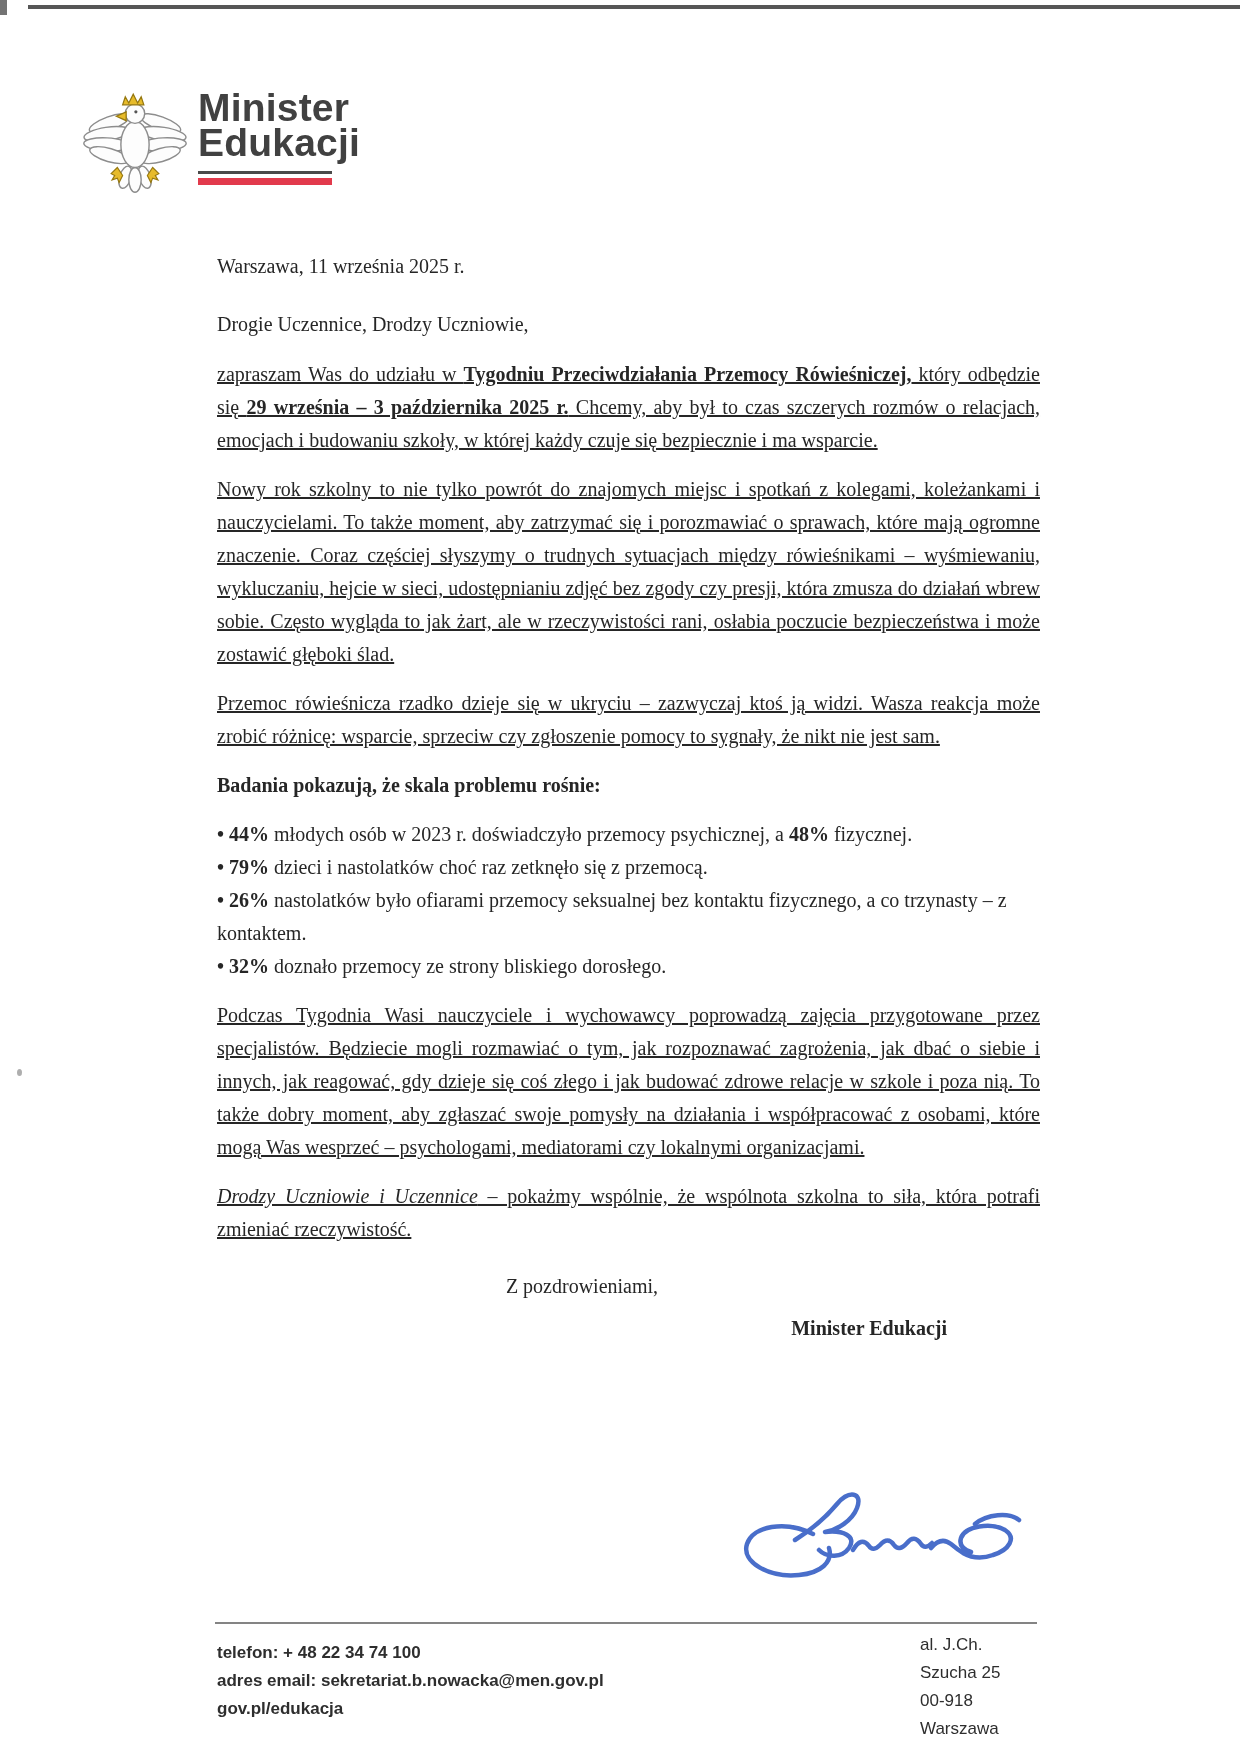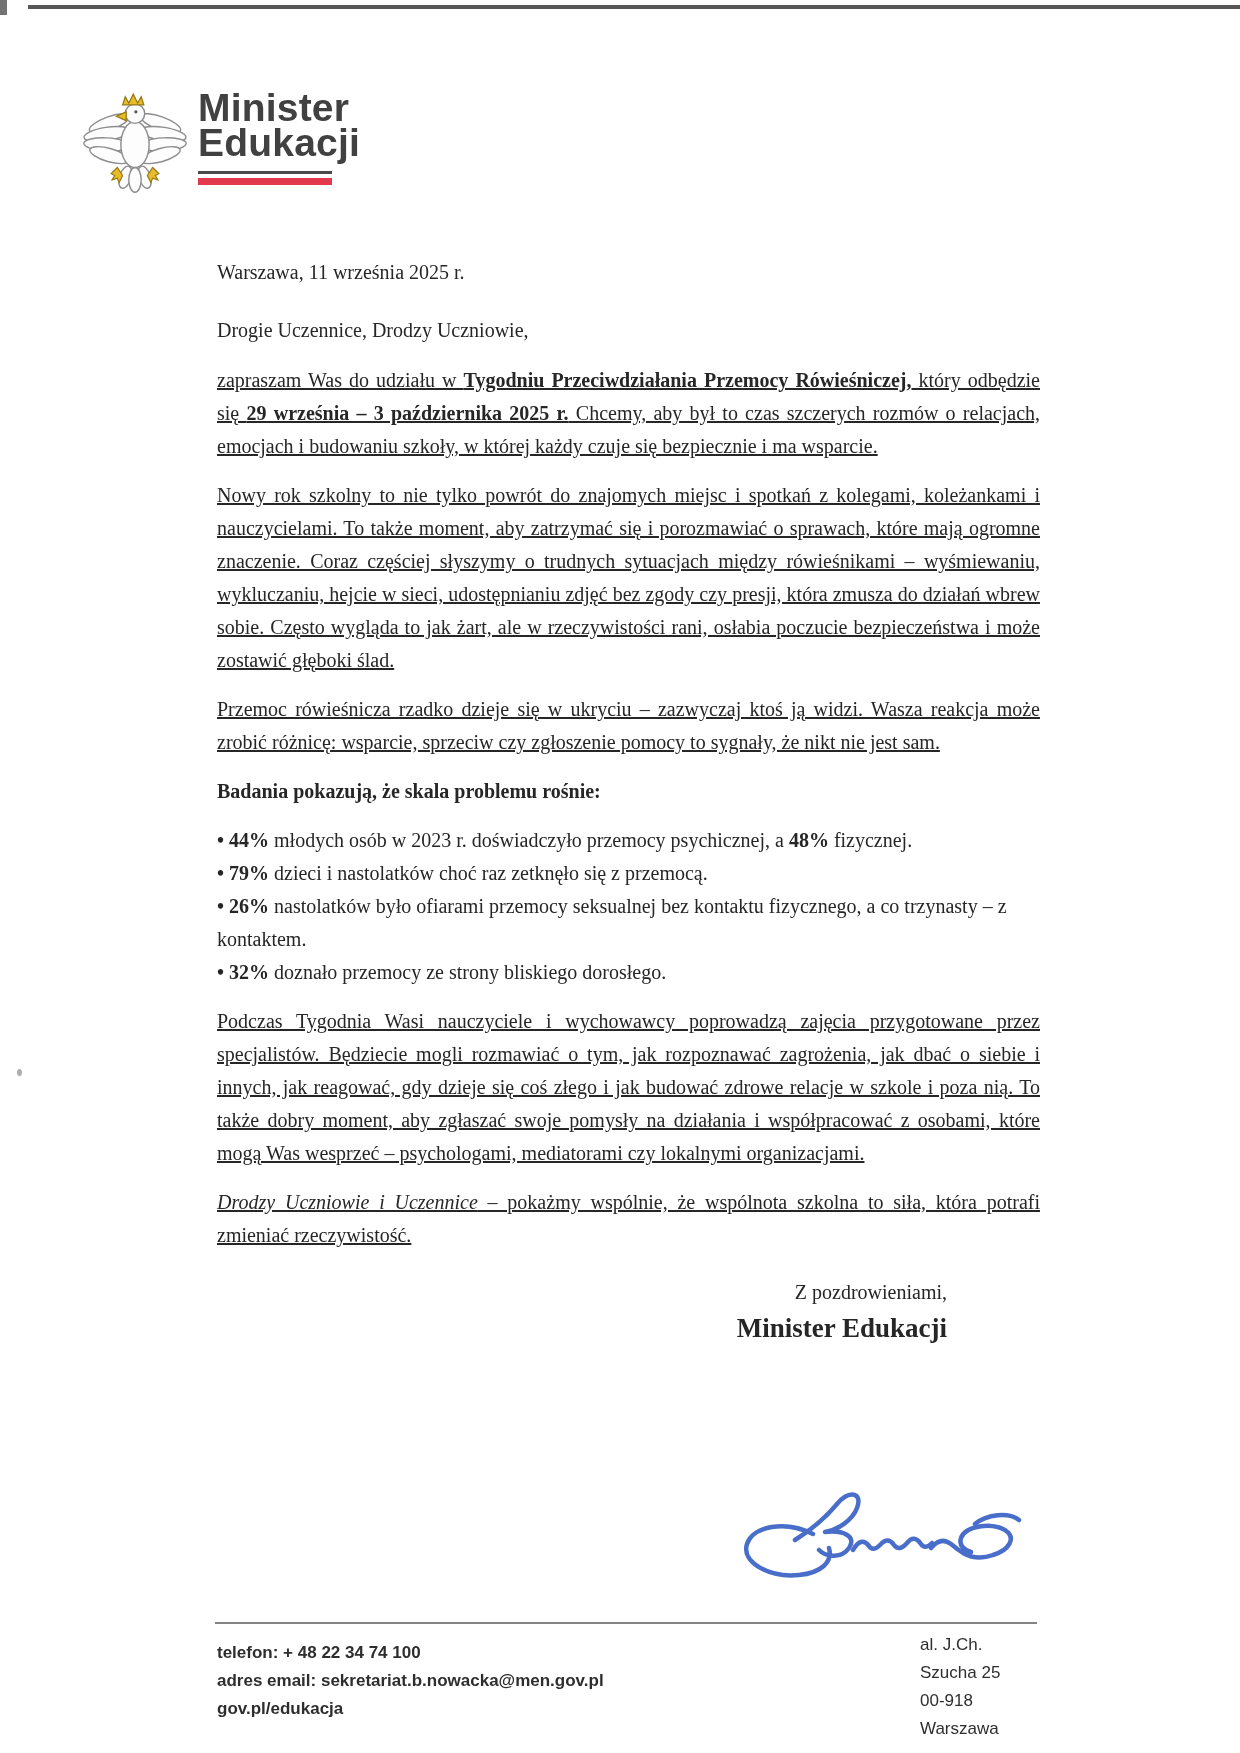--- a/index.html
+++ b/index.html
@@ -21,34 +21,34 @@
   .letterhead{position:absolute;top:84px;left:82px;display:flex;align-items:flex-start;}
   .emblem{width:106px;height:114px;flex:0 0 auto;}
   .ministry{margin-left:10px;padding-top:6px;
     font-family:"Liberation Sans","DejaVu Sans",sans-serif;
     font-size:39px;line-height:35px;font-weight:600;color:#414141;letter-spacing:.2px;}
   .rules{margin-top:11px;width:134px;}
   .rule-gray{height:3px;}
   .rule-red{height:7px;margin-top:4px;}
 
   
-  .content{position:absolute;top:256px;left:217px;width:823px;font-size:20px;line-height:33px;}
+  .content{position:absolute;top:250px;left:217px;width:823px;font-size:20px;line-height:33px;}
   .date{margin:0 0 25px 0;}
   .salutation{font-weight:normal;margin:0 0 17px 0;}
   .para{text-align:justify;margin:0 0 16px 0;text-decoration:underline;}
   .para.last-before-list{}
   .stats-heading{font-weight:bold;margin:12px 0 16px 0;}
   .bullets{margin:0 0 16px 0;}
   .bullet{text-align:left;}
   .b{font-weight:bold;}
   .i{font-style:italic;}
 
   .closing{margin-top:24px;text-align:right;padding-right:93px;}
-  .closing .farewell{display:block;}
-  .closing .signer{display:block;font-weight:bold;font-size:27px;margin-top:3px;}
+  .closing .farewell{display:block;text-align:center;}
+  .closing .signer{display:block;font-weight:bold;font-size:20px;margin-top:9px;}
 
   .signature{position:absolute;left:725px;top:1478px;width:300px;height:118px;}
 
   
   .footer-rule{position:absolute;left:215px;top:1622px;width:822px;height:2px;background:#6f6f6f;opacity:.85;}
   .footer{position:absolute;top:1631px;left:217px;right:200px;
     font-family:"Liberation Sans","DejaVu Sans",sans-serif;
     font-size:17px;line-height:28px;color:#2e2e2e;}
   .footer-left{position:absolute;left:0;top:8px;font-weight:bold;}
   .footer-right{position:absolute;left:703px;top:0;}

